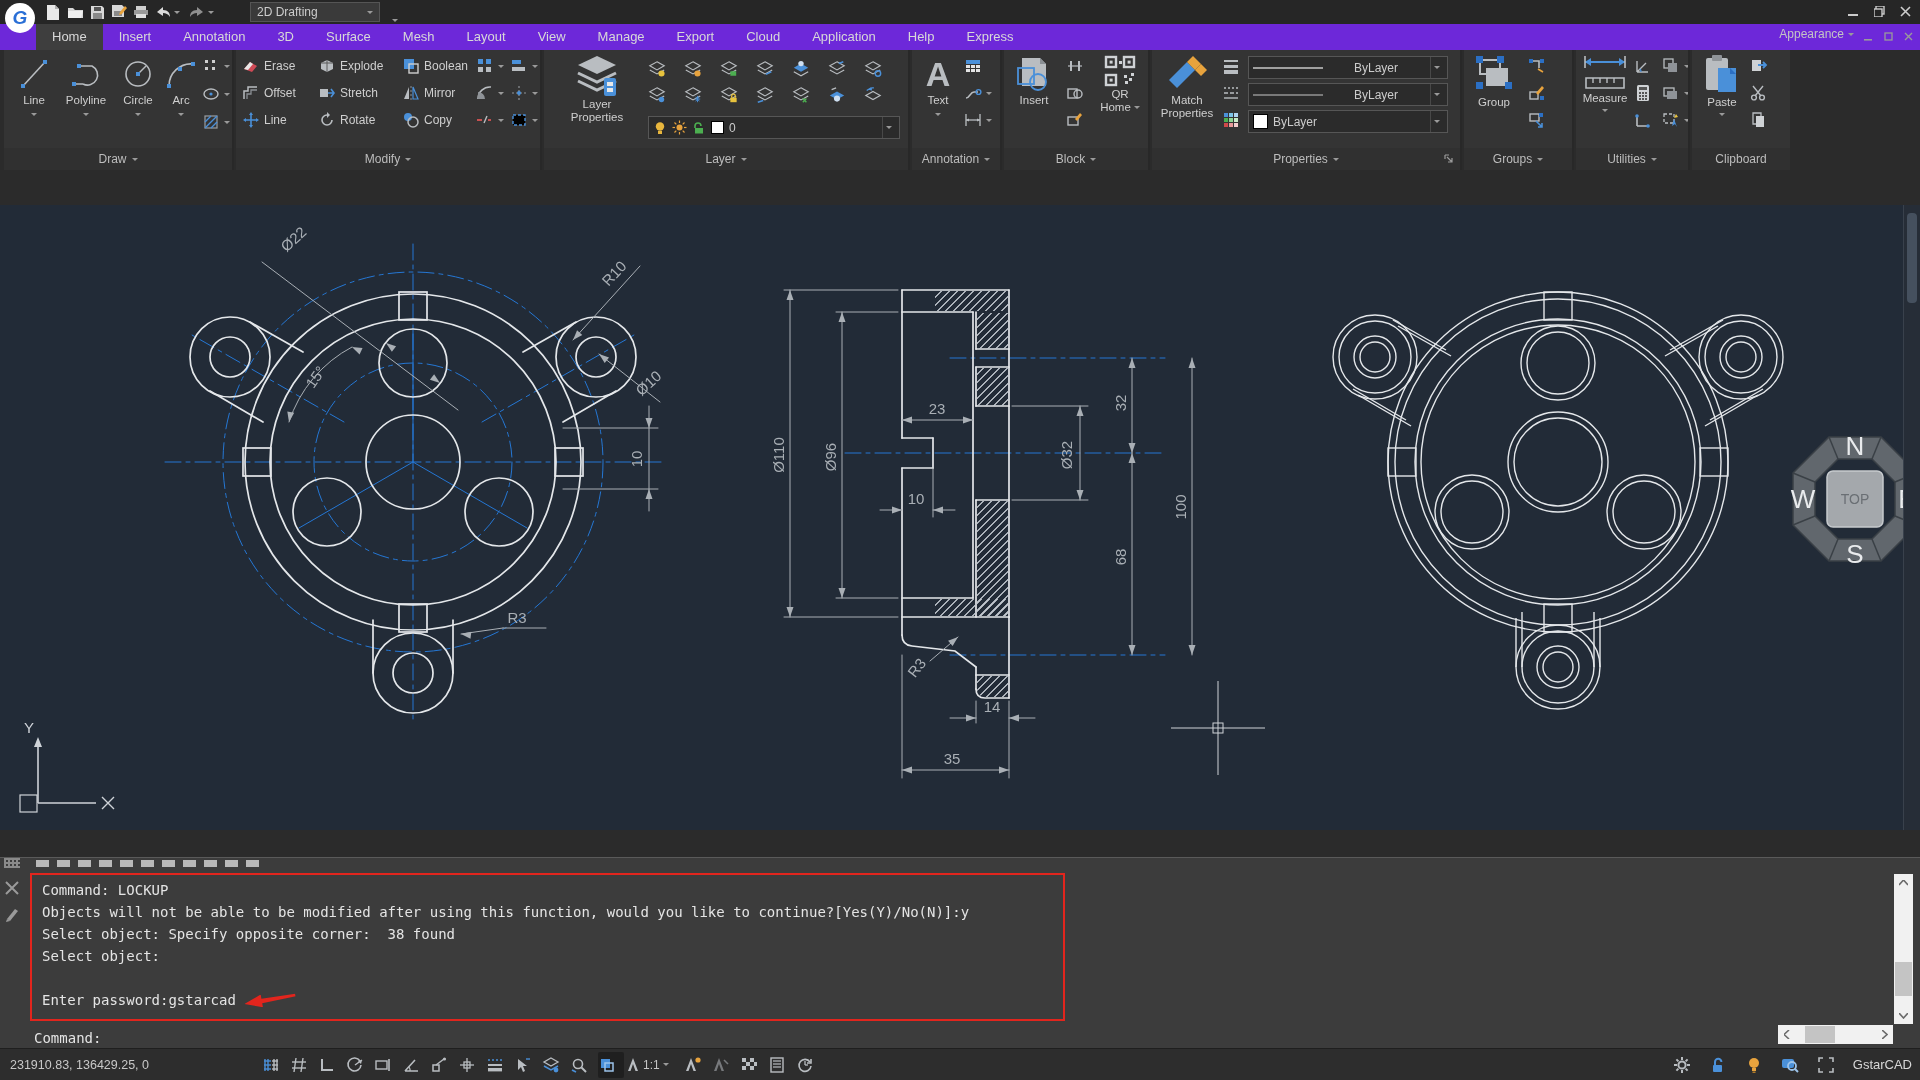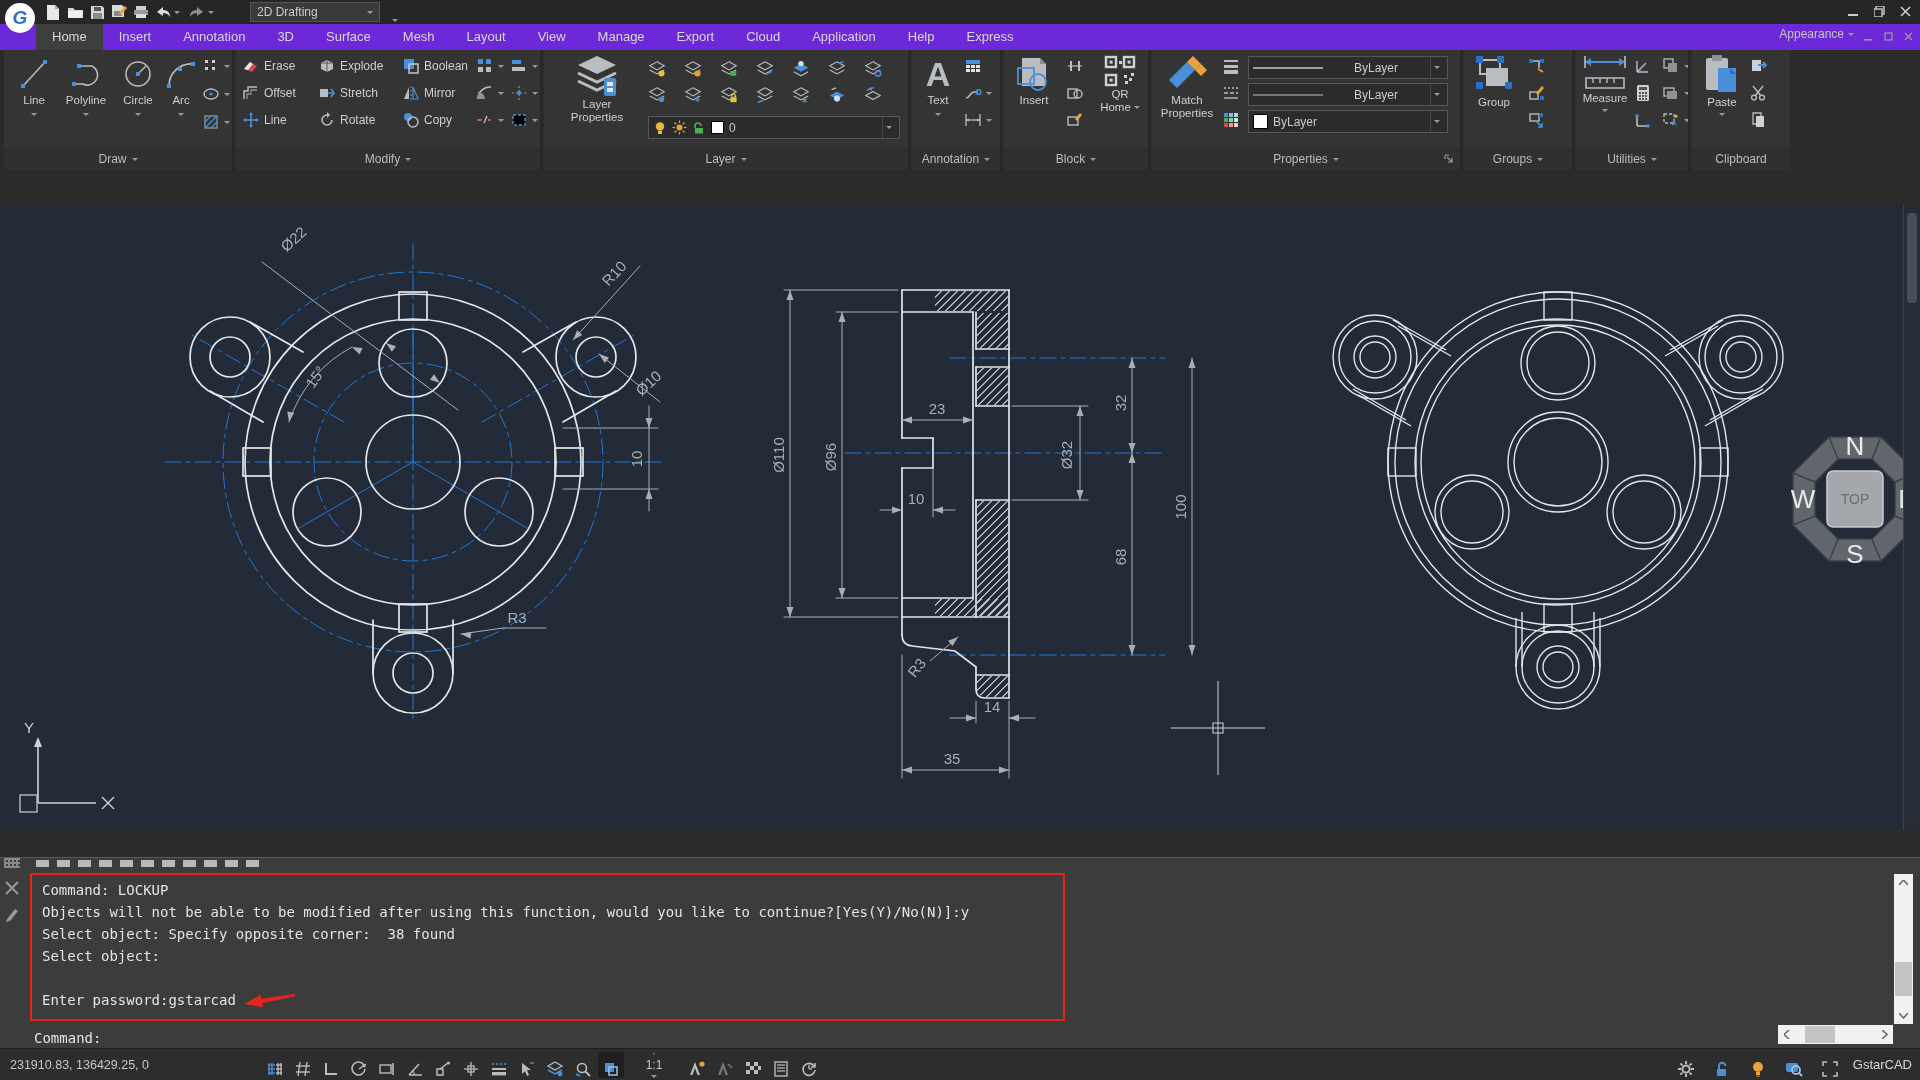--- a/index.html
+++ b/index.html
@@ -72,21 +72,21 @@
   background:repeating-linear-gradient(90deg,#cfcfcf 0 13px, rgba(0,0,0,0) 13px 21px); opacity:.85; }
 #red-arrow { width:52px; height:13px; background:#e2251d; transform:rotate(-10deg);
   clip-path:polygon(0 50%, 34% 0, 34% 32%, 100% 40%, 100% 60%, 34% 68%, 34% 100%); }
 .sbV { background:#f1f1f1; }
 .sbBtn { background:#f1f1f1; color:#6a6a6a; display:flex; align-items:center; justify-content:center; font-size:10px; }
 .sbThumb { background:#c4c4c4; }
 
 
 #statusbar { left:0; top:1048px; width:1920px; height:32px; background:#2d2d2d; border-top:1px solid #1f1f1f; }
 #coords { left:10px; top:0; height:32px; line-height:32px; font-size:12.5px; color:#c8c8c8; }
-.stile { width:26px; height:26px; display:flex; align-items:center; justify-content:flex-end; border-radius:2px;flex-direction:column; }
+.stile { width:26px; height:26px; display:flex; align-items:center; justify-content:flex-start; border-radius:2px; }
 .stile.pressed { background:#1f1f1f; }
 .sticon { width:18px; height:18px; }
 #brand { font-size:13px; color:#d8d8d8; }
 </style>
 </head>
 <body>
 
 <div id="app">
 
   <div id="titlebar" class="abs flex">

